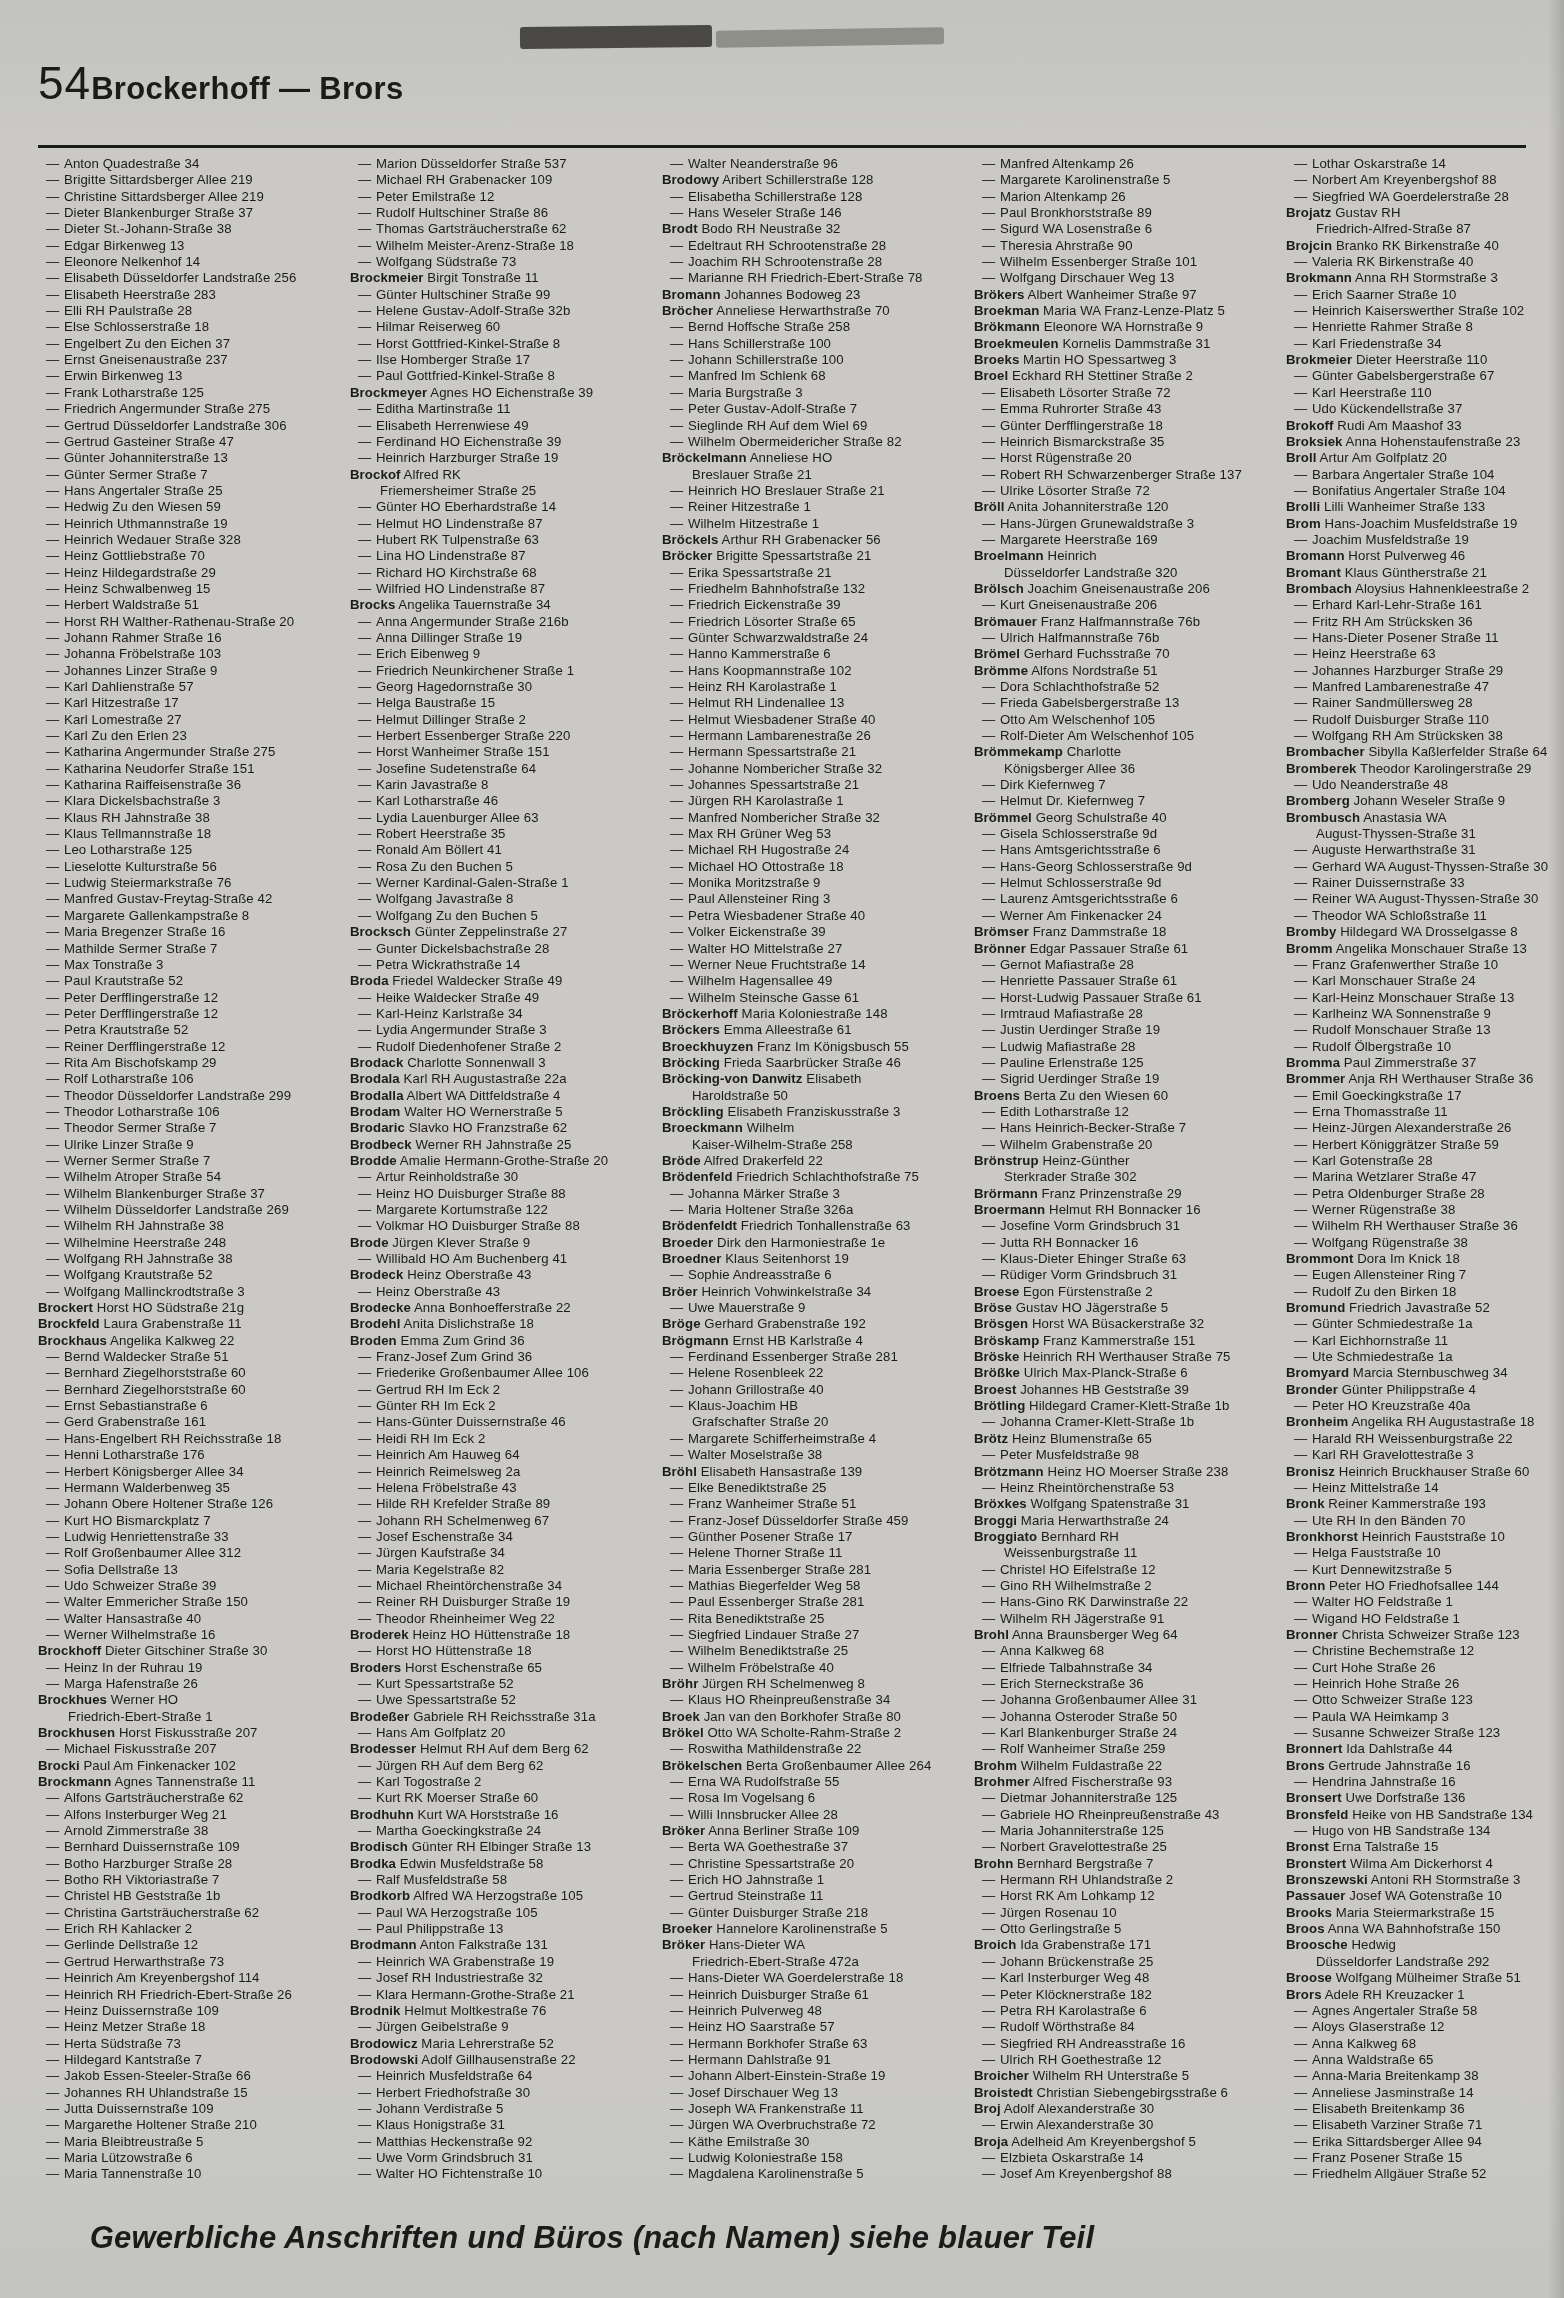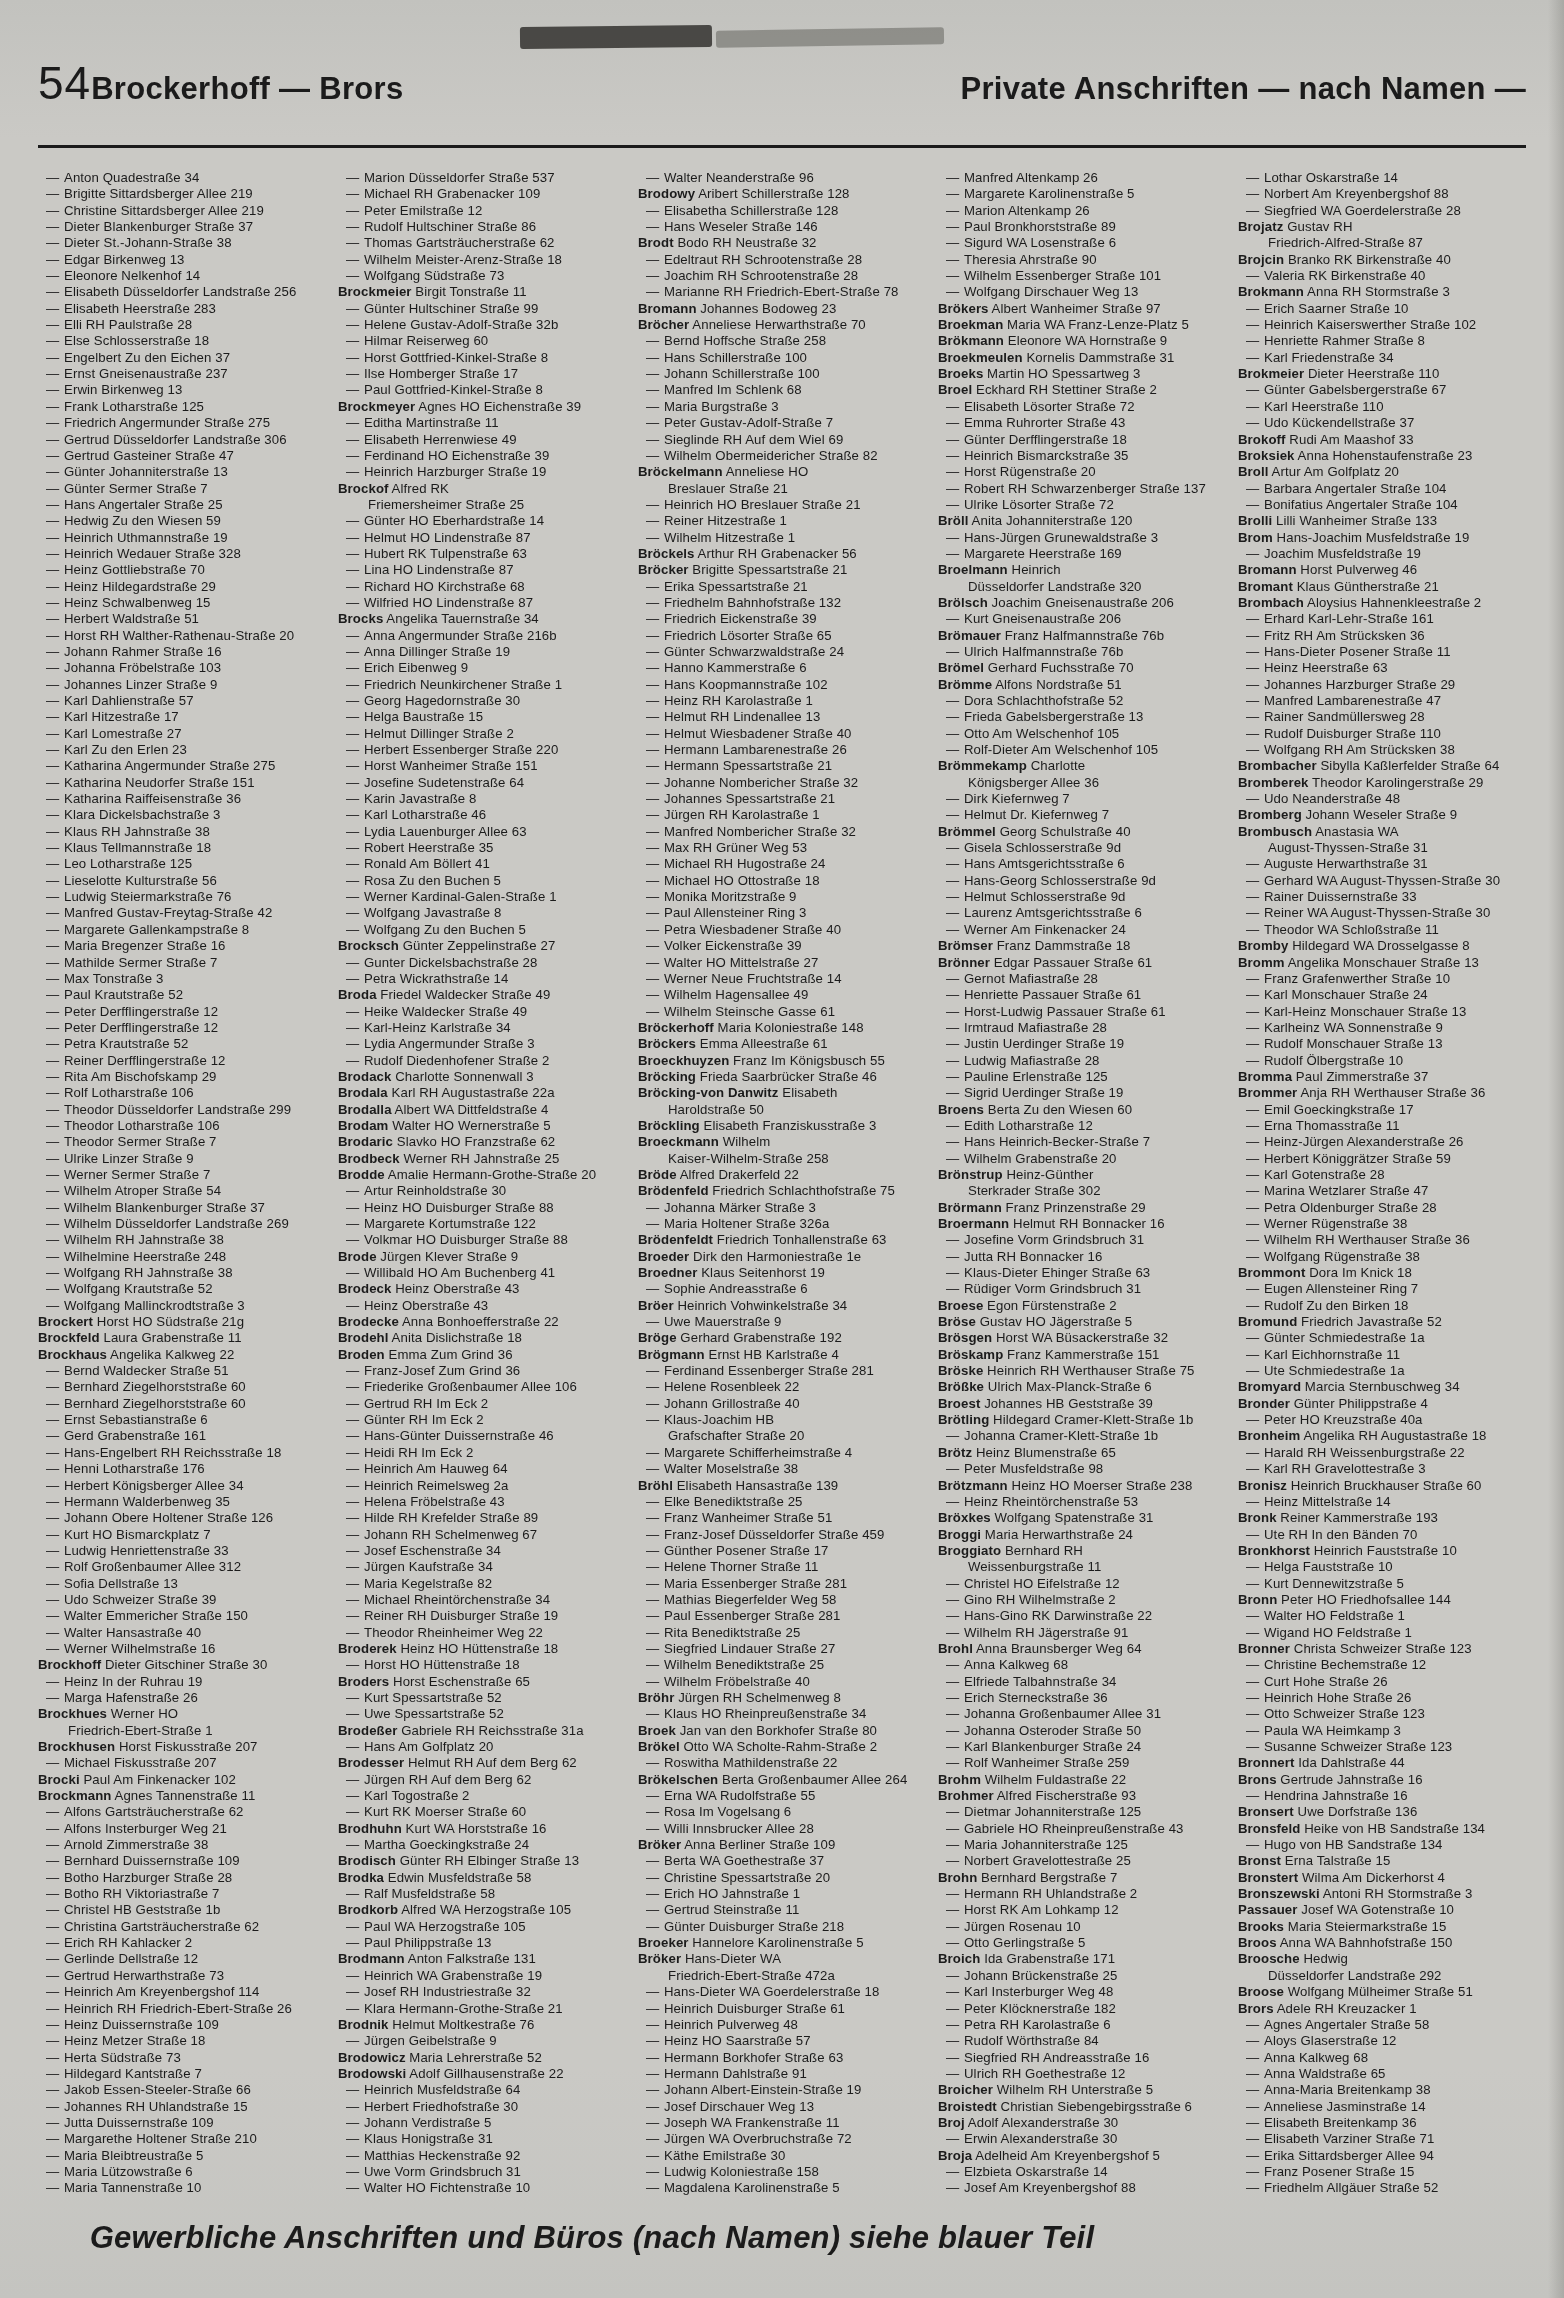--- a/index.html
+++ b/index.html
@@ -11,41 +11,40 @@
   .edge-shade{position:absolute;right:0;top:0;width:16px;height:100%;
     background:linear-gradient(90deg,rgba(0,0,0,0),rgba(90,90,85,.25));}
   .artifact{position:absolute;border-radius:3px}
   .a1{left:520px;top:26px;width:192px;height:22px;background:#34332f;opacity:.85;transform:rotate(-.6deg)}
   .a2{left:716px;top:29px;width:228px;height:17px;background:#5a5954;opacity:.5;transform:rotate(-.9deg)}
   header{position:absolute;left:38px;top:56px;width:1488px;display:flex;align-items:baseline}
   .pagenum{font-size:46px;font-weight:normal;letter-spacing:1px}
   .range{font-size:31px;font-weight:bold;letter-spacing:.3px}
   .section{margin-left:auto;font-size:31px;font-weight:bold;letter-spacing:.3px}
   .rule{position:absolute;left:38px;width:1488px;top:145px;height:3px;background:#1b1b1b}
-  .columns{position:absolute;left:38px;top:170px;width:1526px;display:flex;gap:6px}
+  .columns{position:absolute;left:38px;top:156px;width:1526px;display:flex;gap:18px}
   .col{flex:0 0 294px;width:294px}
   .row{font-size:13.2px;line-height:16.35px;white-space:nowrap;letter-spacing:.1px}
   .row b{font-weight:bold}
   .row.dashrow{padding-left:8px}
   .row .dash{display:inline-block;width:18px}
   .row.cont{padding-left:30px}
   footer{position:absolute;left:0;top:2220px;width:1564px;text-align:center;
     transform:translateX(-190px);font-size:31px;font-weight:bold;font-style:italic;letter-spacing:.2px}
 </style>
 </head>
 <body>
 
 <div class="artifact a1"></div>
 <div class="artifact a2"></div>
 <div class="edge-shade"></div>
 
 <header>
   <span class="pagenum">54</span>
   <span class="range">Brockerhoff — Brors</span>
-  <span class="section">Private Anschriften — nach Namen —</span>
 </header>
 <div class="rule"></div>
 
 <main class="columns">
   <div class="col">
       <div class="row dashrow"><span class="dash">—</span>Anton Quadestraße 34</div>
       <div class="row dashrow"><span class="dash">—</span>Brigitte Sittardsberger Allee 219</div>
       <div class="row dashrow"><span class="dash">—</span>Christine Sittardsberger Allee 219</div>
       <div class="row dashrow"><span class="dash">—</span>Dieter Blankenburger Straße 37</div>
       <div class="row dashrow"><span class="dash">—</span>Dieter St.-Johann-Straße 38</div>

